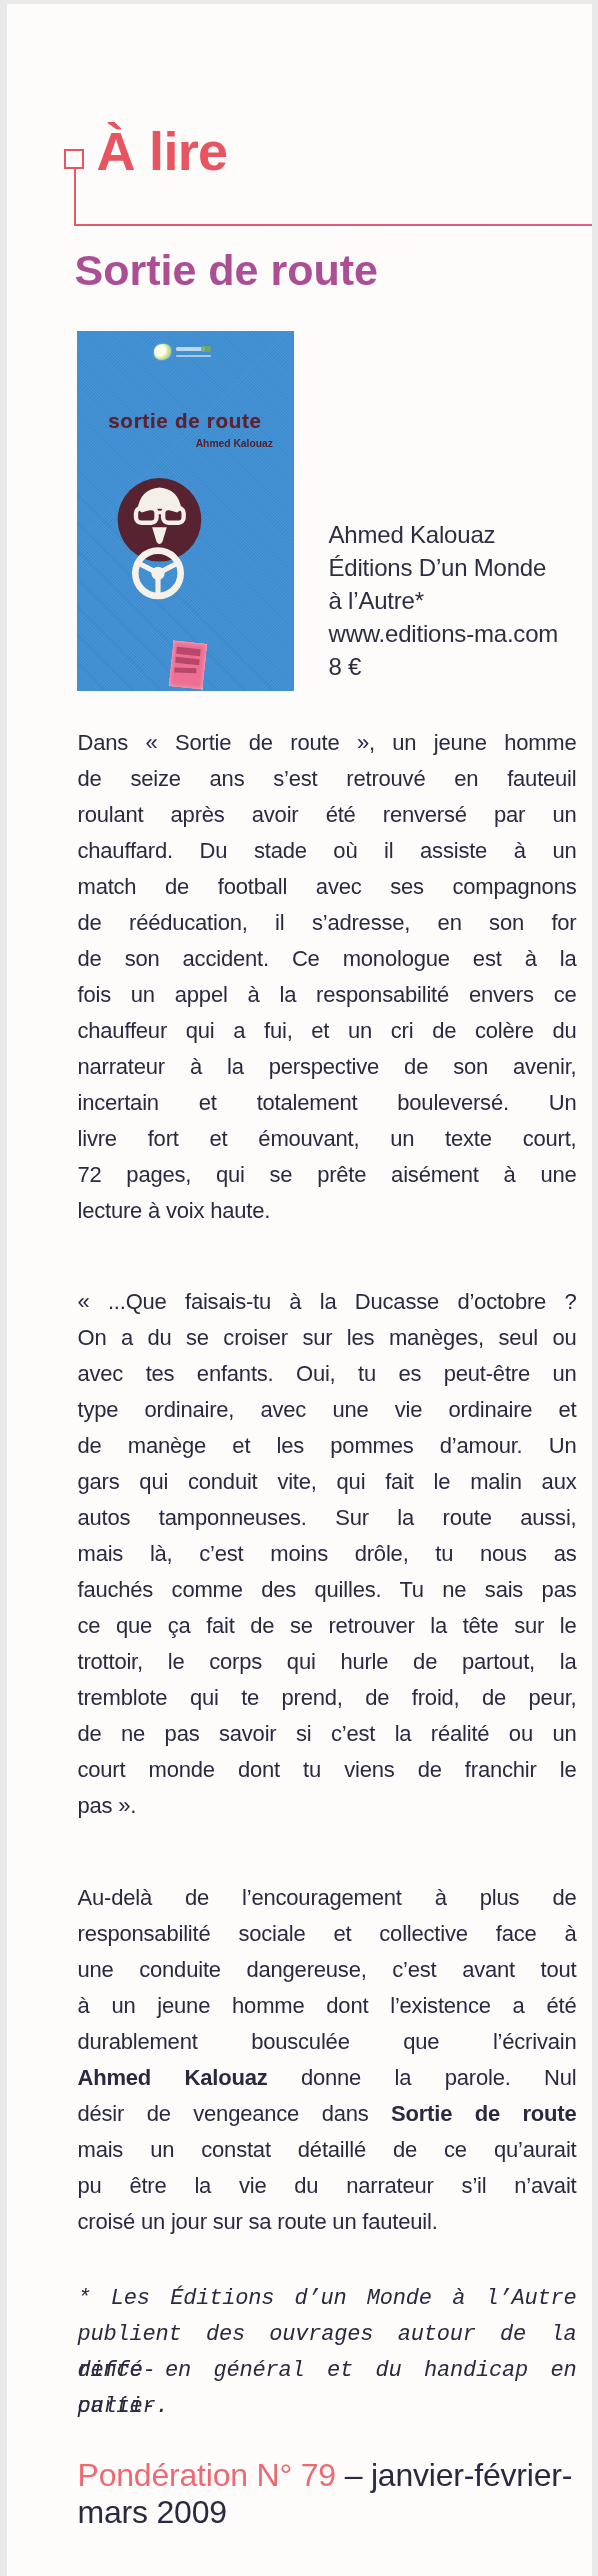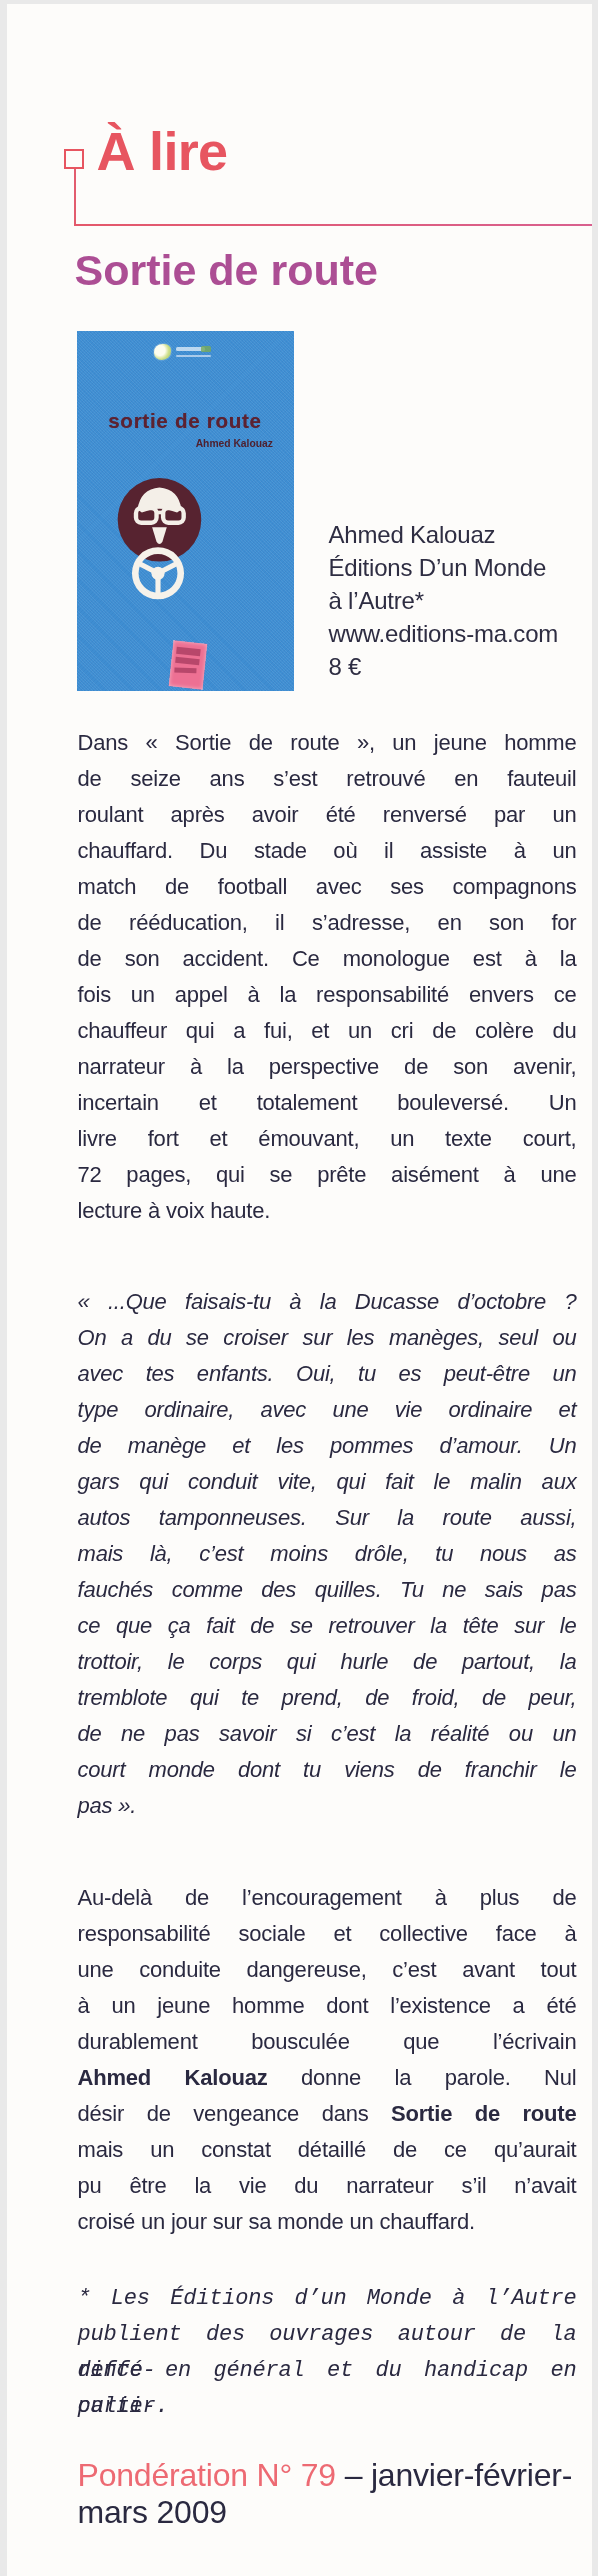--- a/index.html
+++ b/index.html
@@ -72,21 +72,21 @@
   
   .book-info{
     position:absolute;left:322px;top:514px;width:257px;
     font-size:24px;line-height:33px;color:#2e2d42;letter-spacing:-0.2px;
   }
   
   .col{position:absolute;left:71px;width:499px;font-size:22px;line-height:36px;letter-spacing:-0.2px;}
   .ln{height:36px;white-space:normal;}
   .just{text-align:justify;text-align-last:justify;}
   .p1{top:721px;}
-  .quote{top:1280px;font-style:italic;}
+  .quote{top:1280px;}
   .p3{top:1876px;}
   .footnote{top:2277px;font-style:italic;font-family:Liberation Mono, monospace;}
   .p3 b{font-weight:bold;}
   
   .footer{
     position:absolute;left:71px;top:2453px;width:507px;
     font-size:32px;letter-spacing:-0.2px;
   }
   .footer .issue{color:#ed6a73;}
   .footer .date{color:#2a2940;}
@@ -182,21 +182,21 @@
   <div class="col p3">
     <div class="ln just">Au-delà de l’encouragement à plus de</div>
     <div class="ln just">responsabilité sociale et collective face à</div>
     <div class="ln just">une conduite dangereuse, c’est avant tout</div>
     <div class="ln just">à un jeune homme dont l’existence a été</div>
     <div class="ln just">durablement bousculée que l’écrivain</div>
     <div class="ln just"><b>Ahmed Kalouaz</b><span> donne la parole. Nul</span></div>
     <div class="ln just"><span>désir de vengeance dans </span><b>Sortie de route</b></div>
     <div class="ln just">mais un constat détaillé de ce qu’aurait</div>
     <div class="ln just">pu être la vie du narrateur s’il n’avait</div>
-    <div class="ln">croisé un jour sur sa monde un chauffard.</div>
+    <div class="ln">croisé un jour sur sa route un fauteuil.</div>
   </div>
 
   <div class="col footnote">
     <div class="ln just">* Les Éditions d’un Monde à l’Autre</div>
     <div class="ln just">publient des ouvrages autour de la diffé-</div>
     <div class="ln just">rence en général et du handicap en parti-</div>
     <div class="ln">culier.</div>
   </div>
 
   <div class="footer">

